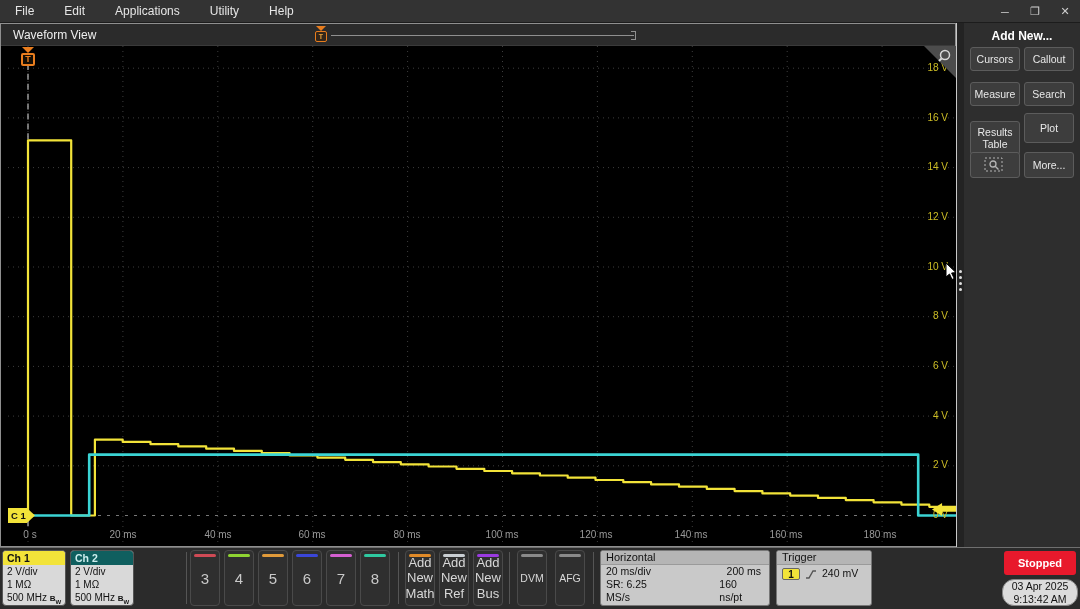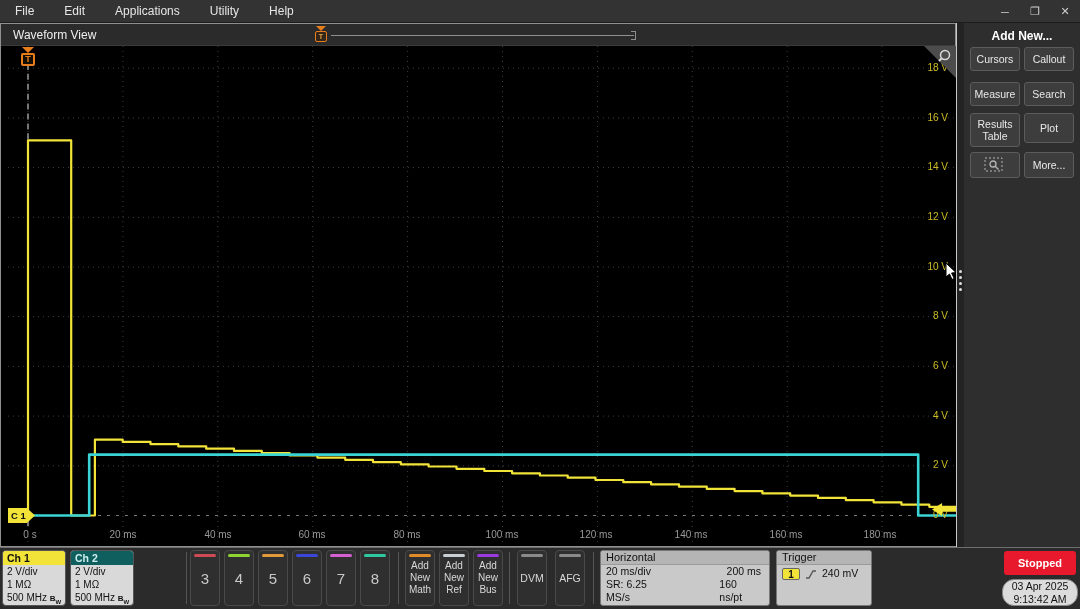--- a/index.html
+++ b/index.html
@@ -75,21 +75,21 @@
   .badge-body { font-size:10px; color:#111; padding:0 0 0 4px; line-height:13px; }
   .bw { font-size:8px; font-weight:bold; }
   .bw sub { font-size:6px; }
   .chbtn { position:absolute; top:2px; width:30px; height:56px; background:#2f2f2f;
            border:1px solid #4a4a4a; border-radius:4px; color:#c9c9c9;
            display:flex; align-items:center; justify-content:center; font-size:15px; }
   .chstrip { position:absolute; left:3px; right:3px; top:3px; height:3px; border-radius:2px; }
   .addbtn { position:absolute; top:2px; width:30px; height:56px; background:#2f2f2f;
             border:1px solid #4a4a4a; border-radius:4px; color:#d8d8d8;
             display:flex; align-items:center; justify-content:center; text-align:center;
-            font-size:10px; line-height:1.2; }
+            font-size:13px; line-height:1.2; }
   .vsep { position:absolute; top:4px; height:52px; width:1px; background:#555; }
   .info-panel { position:absolute; top:2px; height:56px; background:#c9c9c9; border-radius:3px;
                 border:1px solid #777; overflow:hidden; color:#111; }
   .info-title { background:#b5b5b5; font-size:11px; font-weight:normal; padding:0 0 1px 5px;
                 border-bottom:1px solid #9a9a9a; }
   .info-row { display:flex; justify-content:space-between; font-size:10.5px;
               padding:0 8px 0 5px; line-height:13px;gap:48px; }
   .tflag { display:inline-block; width:9px; height:9px; background:#e87d1e; color:#2a1600;
            clip-path:polygon(0 0,100% 0,100% 55%,50% 100%,0 55%);
            font-size:7px; font-weight:bold; text-align:center; line-height:8px; vertical-align:-1px; }
@@ -203,21 +203,21 @@
       <i></i>
     </div>
 </div>
 
 <div id="right-panel">
   <div id="panel-title">Add New...</div>
   <div class="pbtn" style="left:6px;  top:24px; height:24px">Cursors</div>
   <div class="pbtn" style="left:60px; top:24px; height:24px">Callout</div>
   <div class="pbtn" style="left:6px;  top:59px; height:24px">Measure</div>
   <div class="pbtn" style="left:60px; top:59px; height:24px">Search</div>
-  <div class="pbtn" style="left:6px;  top:90px; height:30px; padding:16px 6px">Results Table</div>
+  <div class="pbtn" style="left:6px;  top:98px; height:30px; padding:16px 6px">Results Table</div>
   <div class="pbtn" style="left:60px; top:90px; height:30px">Plot</div>
   <div class="pbtn" style="left:6px;  top:129px; height:26px">
     <svg width="22" height="17">
       <rect x="1" y="1" width="17" height="13" fill="none" stroke="#b5b5b5" stroke-width="1" stroke-dasharray="2 2"></rect>
       <circle cx="9" cy="7" r="3" fill="none" stroke="#b5b5b5" stroke-width="1.3"></circle>
       <line x1="11.2" y1="9.2" x2="14.5" y2="12.5" stroke="#b5b5b5" stroke-width="1.3"></line>
     </svg>
   </div>
   <div class="pbtn" style="left:60px; top:129px; height:26px">More...</div>
 </div>

